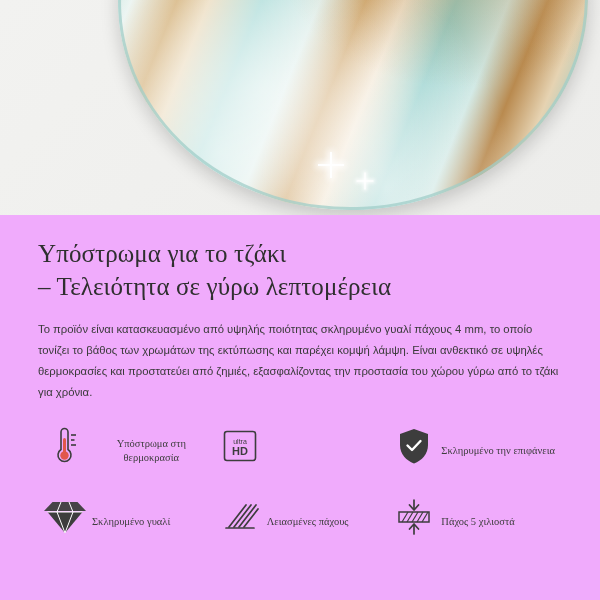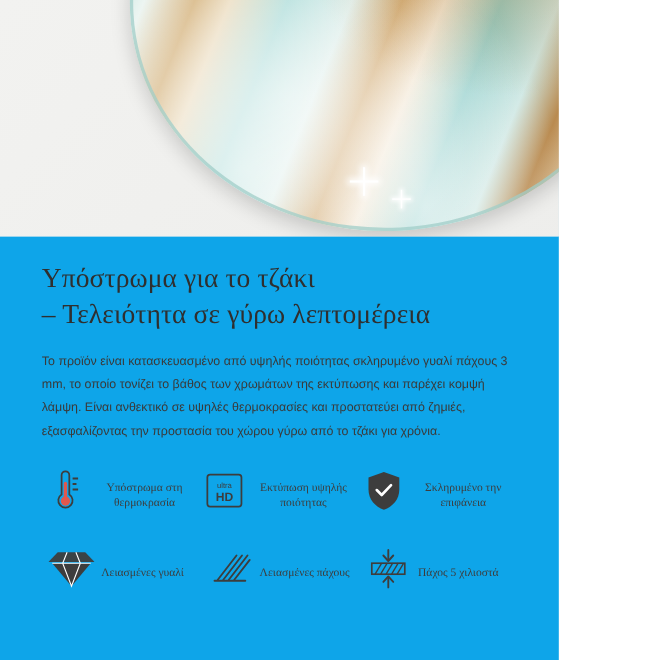--- a/index.html
+++ b/index.html
@@ -9,23 +9,23 @@
   body {
     width: 600px;
     height: 600px;
     overflow: hidden;
     background: #ffffff;
     font-family: "Liberation Sans", sans-serif;
     color: #2b2b2b;
   }
   .page {
     position: relative;
-    width: 508px;
+    width: 600px;
     height: 600px;
-    background: #0ea5e9;
+    background: #f0abfc;
     overflow: hidden;
   }
 
   
   .hero {
     position: relative;
     width: 600px;
     height: 215px;
     background: #f4f4f2;
     overflow: hidden;
@@ -179,21 +179,21 @@
     <div class="sparkle s2"></div>
   </div>
 
   <div class="content">
 
     <h1 class="headline">
       <span>Υπόστρωμα για το τζάκι</span>
       <span class="line2">– Τελειότητα σε γύρω λεπτομέρεια</span>
     </h1>
 
-    <p class="body-text">Το προϊόν είναι κατασκευασμένο από υψηλής ποιότητας σκληρυμένο γυαλί πάχους 3 mm, το οποίο τονίζει το βάθος των χρωμάτων της εκτύπωσης και παρέχει κομψή λάμψη. Είναι ανθεκτικό σε υψηλές θερμοκρασίες και προστατεύει από ζημιές, εξασφαλίζοντας την προστασία του χώρου γύρω από το τζάκι για χρόνια.</p>
+    <p class="body-text">Το προϊόν είναι κατασκευασμένο από υψηλής ποιότητας σκληρυμένο γυαλί πάχους 4 mm, το οποίο τονίζει το βάθος των χρωμάτων της εκτύπωσης και παρέχει κομψή λάμψη. Είναι ανθεκτικό σε υψηλές θερμοκρασίες και προστατεύει από ζημιές, εξασφαλίζοντας την προστασία του χώρου γύρω από το τζάκι για χρόνια.</p>
 
     <div class="features">
 
       <div class="feature">
         <div class="feature-icon">
           <svg width="34" height="40" viewBox="0 0 34 40">
             <g fill="none" stroke="#3d3d3d" stroke-width="1.6">
               <path d="M14 6a3.5 3.5 0 0 1 7 0v17.5a6.5 6.5 0 1 1-7 0z"></path>
               <line x1="24" y1="9" x2="29" y2="9"></line>
               <line x1="24" y1="14" x2="27.5" y2="14"></line>
@@ -207,21 +207,20 @@
       </div>
 
       <div class="feature">
         <div class="feature-icon">
           <svg width="40" height="38" viewBox="0 0 40 38">
             <rect x="4.5" y="4.5" width="31" height="29" rx="2.5" fill="none" stroke="#3d3d3d" stroke-width="1.6"></rect>
             <text x="20" y="17" text-anchor="middle" font-family="Liberation Sans, sans-serif" font-size="7" fill="#3d3d3d">ultra</text>
             <text x="20" y="28" text-anchor="middle" font-family="Liberation Sans, sans-serif" font-size="11" font-weight="bold" fill="#3d3d3d">HD</text>
           </svg>
         </div>
-        <div class="feature-label">Εκτύπωση υψηλής ποιότητας</div>
       </div>
 
       <div class="feature">
         <div class="feature-icon">
           <svg width="36" height="40" viewBox="0 0 36 40">
             <path d="M18 3 L32 8 v11c0 9-6 15.5-14 18.5C10 34.5 4 28 4 19V8z" fill="#3d3d3d"></path>
             <path d="M11.5 19.5 l4.5 4.5 8.5-9" fill="none" stroke="#ffffff" stroke-width="2.4" stroke-linecap="round" stroke-linejoin="round"></path>
           </svg>
         </div>
         <div class="feature-label">Σκληρυμένο την επιφάνεια</div>
@@ -234,21 +233,21 @@
               <path d="M21 34 L3.5 13 h35z"></path>
               <path d="M8.5 3 h25 l8.5 9 h-42z" opacity="0.95"></path>
             </g>
             <g stroke="#ffffff" stroke-width="1" fill="none">
               <path d="M3.5 13 h35"></path>
               <path d="M13 13 L21 34 L29 13"></path>
               <path d="M13 13 L17 3 M29 13 L25 3"></path>
             </g>
           </svg>
         </div>
-        <div class="feature-label">Λειασμένες γυαλί</div>
+        <div class="feature-label">Σκληρυμένο γυαλί</div>
       </div>
 
       <div class="feature">
         <div class="feature-icon">
           <svg width="40" height="36" viewBox="0 0 40 36">
             <g stroke="#3d3d3d" stroke-width="1.7" stroke-linecap="round">
               <line x1="9" y1="28" x2="26" y2="6"></line>
               <line x1="14" y1="28" x2="31" y2="6"></line>
               <line x1="19" y1="28" x2="36" y2="6"></line>
               <line x1="24" y1="28" x2="38" y2="10"></line>

